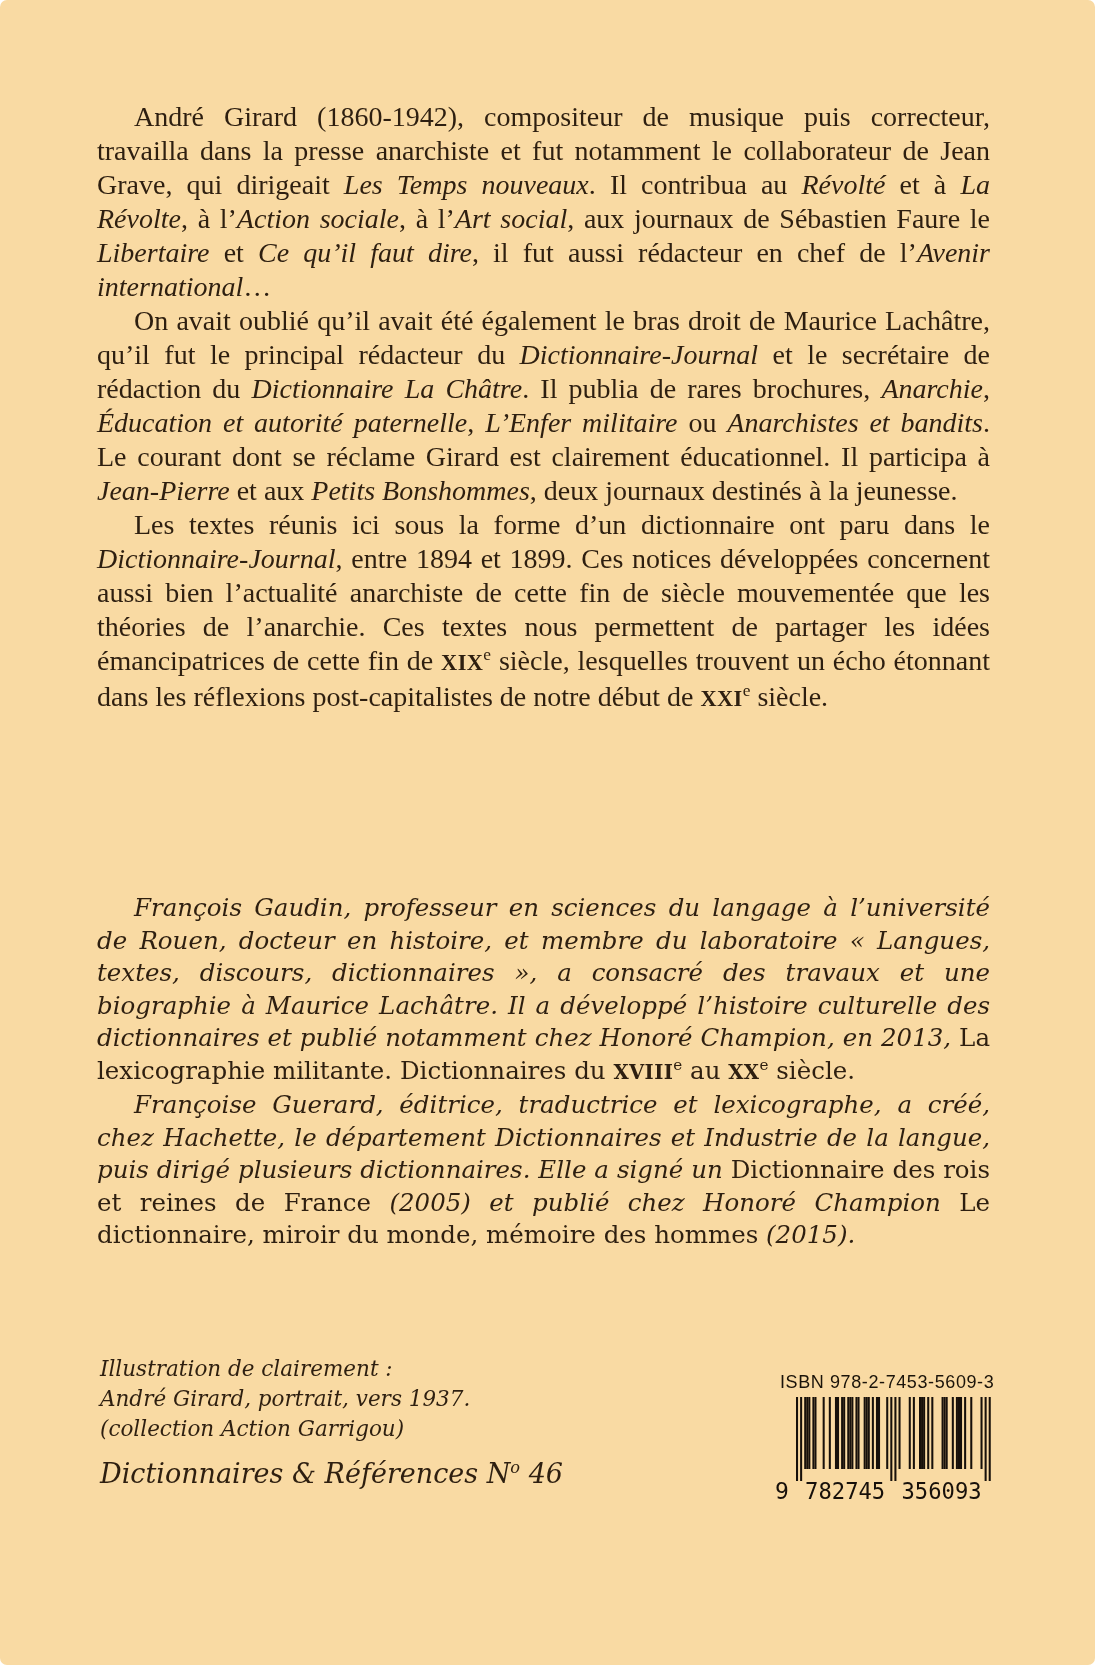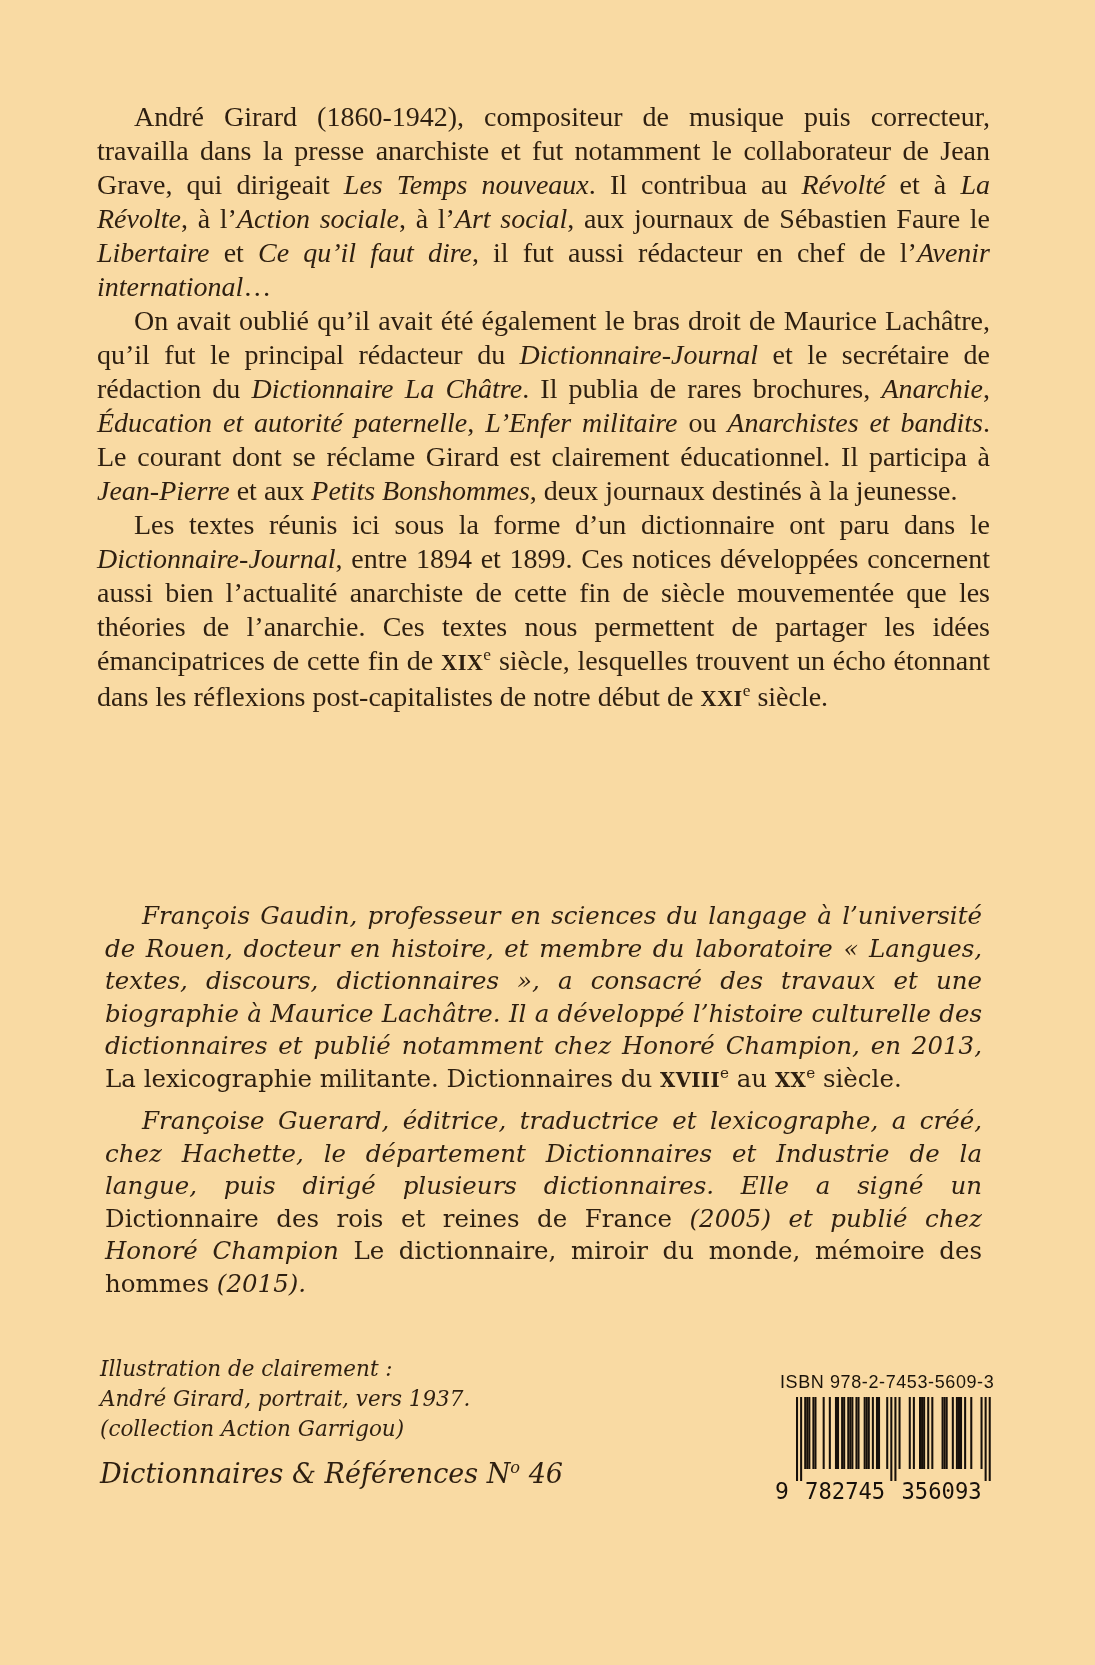--- a/index.html
+++ b/index.html
@@ -14,21 +14,21 @@
   .main-text{position:absolute;left:97px;top:100px;width:893px;}
   .main-text p{
     margin:0;
     font-family:"Liberation Serif",serif;
     font-size:28px;line-height:34px;
     text-align:justify;text-indent:37px;
   }
   
   .bio-text{position:absolute;left:97px;top:892px;width:893px;}
   .bio-text p{
-    margin:8px;
+    margin:0;
     font-family:"DejaVu Serif",serif;
     font-size:24.5px;line-height:32.5px;
     text-align:justify;text-indent:37px;
   }
   .i{font-style:italic;}
   .r{font-style:normal;}
   .sc{font-size:0.8em;letter-spacing:0.4px;font-weight:bold;}
   .sup{vertical-align:super;font-size:0.62em;line-height:0;}
   
   .credit{
@@ -48,21 +48,21 @@
   .isbn-label{
     font-family:"Liberation Sans",sans-serif;
     font-size:18px;letter-spacing:0.6px;white-space:nowrap;
     margin:0 0 2px 8px;color:#1a1309;
   }
   .barcode-svg{display:block;}
 </style>
 </head>
 <body>
 
-<div class="page" style="background: rgb(249, 218, 163); color: rgb(46, 31, 16);">
+<div class="page" style="background: rgb(249, 218, 163); color: rgb(46, 31, 16); border-radius: 7px;">
 
   <div class="main-text" id="mainText">
       <p><span class="r">André Girard (1860-1942), compositeur de musique puis correcteur, travailla dans la presse anarchiste et fut notamment le collaborateur de Jean Grave, qui dirigeait </span><span class="i">Les Temps nouveaux</span><span class="r">. Il contribua au </span><span class="i">Révolté</span><span class="r"> et à </span><span class="i">La Révolte</span><span class="r">, à l’</span><span class="i">Action sociale</span><span class="r">, à l’</span><span class="i">Art social</span><span class="r">, aux journaux de Sébastien Faure le </span><span class="i">Libertaire</span><span class="r"> et </span><span class="i">Ce qu’il faut dire</span><span class="r">, il fut aussi rédacteur en chef de l’</span><span class="i">Avenir international</span><span class="r">…</span></p>
       <p><span class="r">On avait oublié qu’il avait été également le bras droit de Maurice Lachâtre, qu’il fut le principal rédacteur du </span><span class="i">Dictionnaire-Journal</span><span class="r"> et le secrétaire de rédaction du </span><span class="i">Dictionnaire La Châtre</span><span class="r">. Il publia de rares brochures, </span><span class="i">Anarchie</span><span class="r">, </span><span class="i">Éducation et autorité paternelle</span><span class="r">, </span><span class="i">L’Enfer militaire</span><span class="r"> ou </span><span class="i">Anarchistes et bandits</span><span class="r">. Le courant dont se réclame Girard est clairement éducationnel. Il participa à </span><span class="i">Jean-Pierre</span><span class="r"> et aux </span><span class="i">Petits Bonshommes</span><span class="r">, deux journaux destinés à la jeunesse.</span></p>
       <p><span class="r">Les textes réunis ici sous la forme d’un dictionnaire ont paru dans le </span><span class="i">Dictionnaire-Journal</span><span class="r">, entre 1894 et 1899. Ces notices développées concernent aussi bien l’actualité anarchiste de cette fin de siècle mouvementée que les théories de l’anarchie. Ces textes nous permettent de partager les idées émancipatrices de cette fin de </span><span class="sc">XIX</span><span class="sup">e</span><span class="r"> siècle, lesquelles trouvent un écho étonnant dans les réflexions post-capitalistes de notre début de </span><span class="sc">XXI</span><span class="sup">e</span><span class="r"> siècle.</span></p>
     </div>
 
   <div class="bio-text" id="bioText">
       <p><span class="i">François Gaudin, professeur en sciences du langage à l’université de Rouen, docteur en histoire, et membre du laboratoire « Langues, textes, discours, dictionnaires », a consacré des travaux et une biographie à Maurice Lachâtre. Il a développé l’histoire culturelle des dictionnaires et publié notamment chez Honoré Champion, en 2013, </span><span class="r">La lexicographie militante. Dictionnaires du </span><span class="sc">XVIII</span><span class="sup">e</span><span class="r"> au </span><span class="sc">XX</span><span class="sup">e</span><span class="r"> siècle.</span></p>
       <p><span class="i">Françoise Guerard, éditrice, traductrice et lexicographe, a créé, chez Hachette, le département Dictionnaires et Industrie de la langue, puis dirigé plusieurs dictionnaires. Elle a signé un </span><span class="r">Dictionnaire des rois et reines de France</span><span class="i"> (2005) et publié chez Honoré Champion </span><span class="r">Le dictionnaire, miroir du monde, mémoire des hommes</span><span class="i"> (2015).</span></p>

